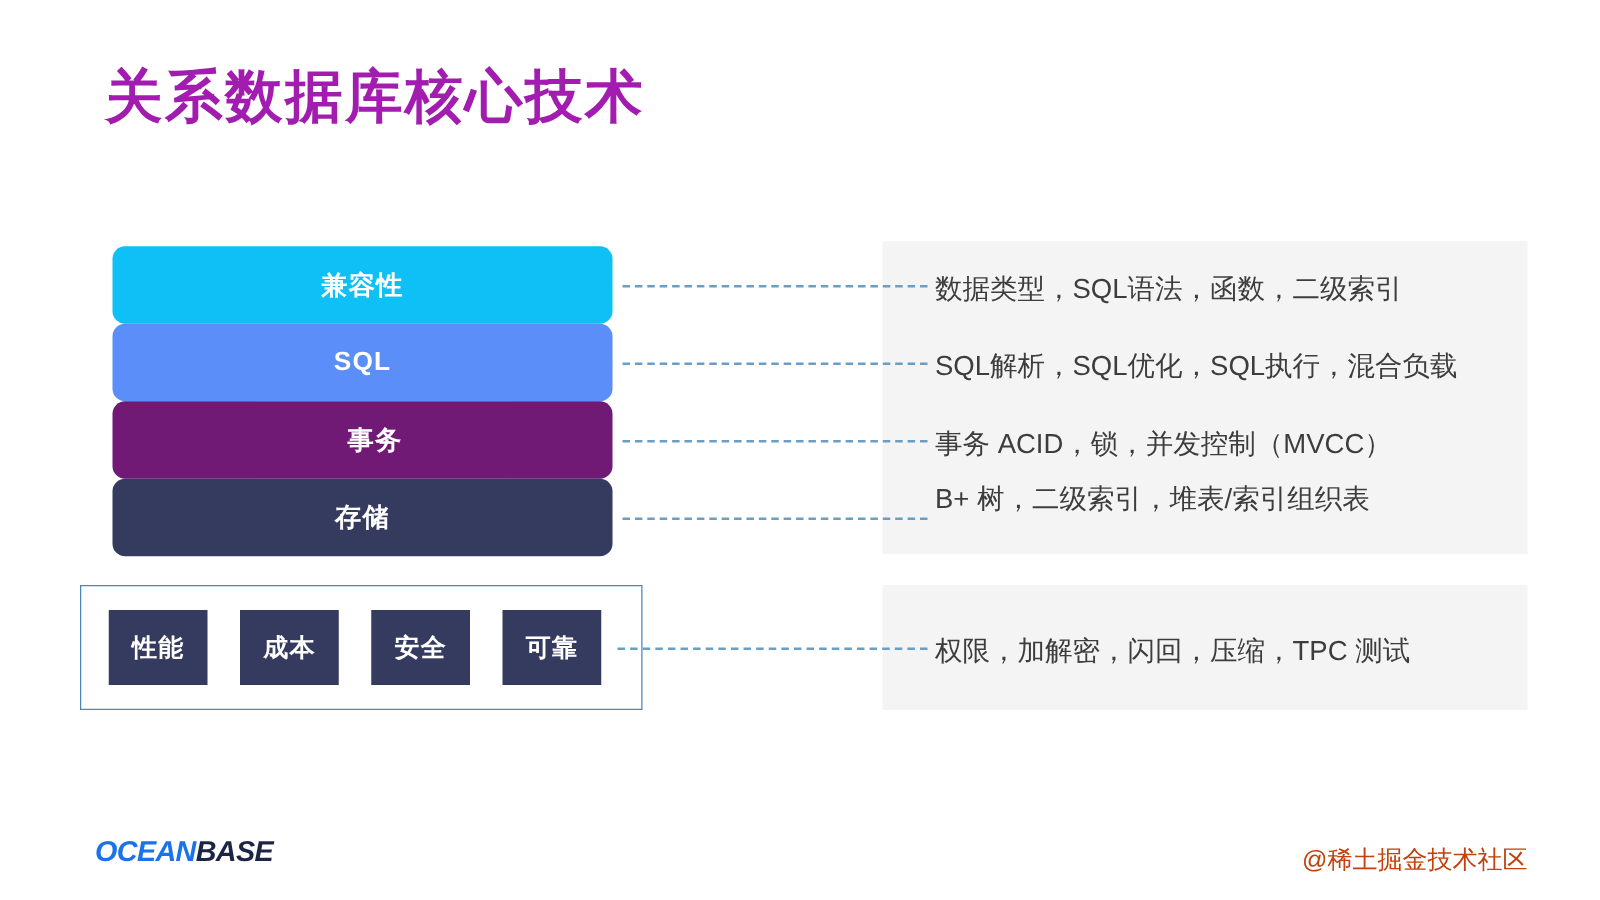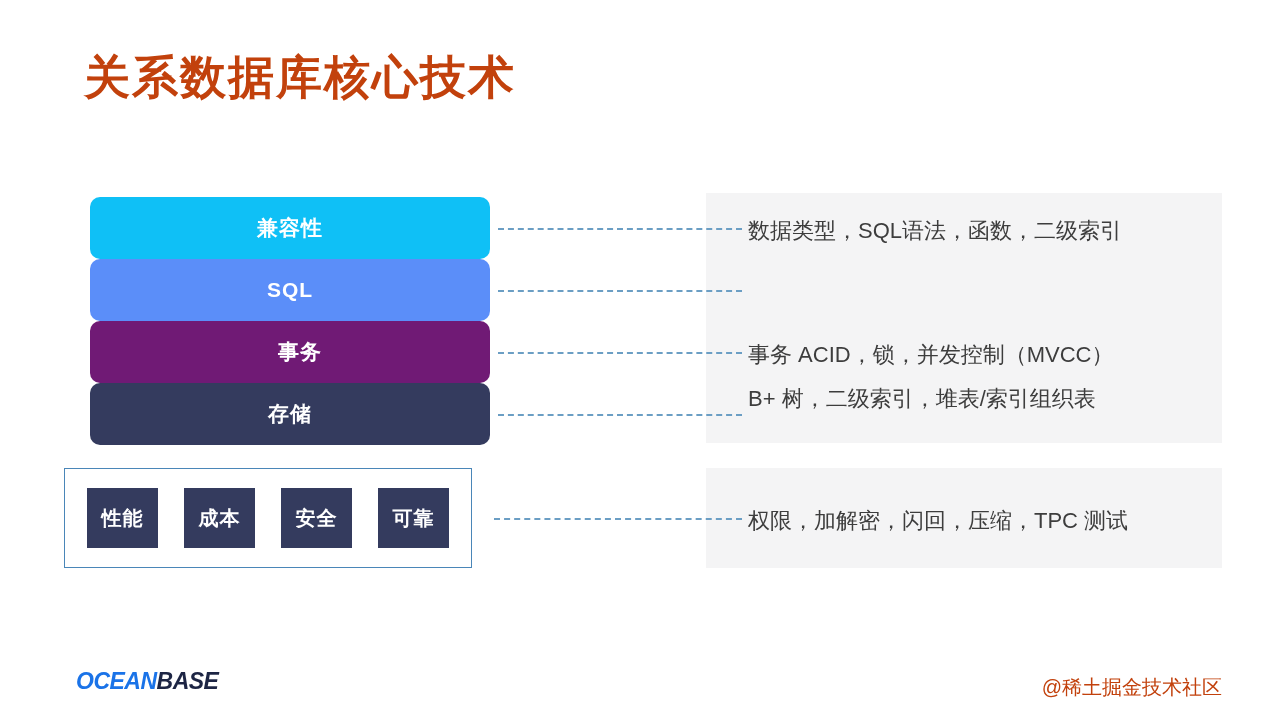--- a/index.html
+++ b/index.html
@@ -19,21 +19,21 @@
     background: #ffffff;
   }
 
   
   .slide-title {
     position: absolute;
     left: 84px;
     top: 50px;
     font-size: 46px;
     font-weight: bold;
-    color: #c2410c;
+    color: #a21caf;
     letter-spacing: 2px;
     line-height: 1.2;
     white-space: nowrap;
   }
 
   
   .stack {
     position: absolute;
     left: 90px;
     top: 197px;
@@ -52,21 +52,21 @@
     font-weight: bold;
     letter-spacing: 1px;
     border-radius: 10px;
   }
 
   
   .attr-box {
     position: absolute;
     left: 64px;
     top: 468px;
-    width: 408px;
+    width: 450px;
     height: 100px;
     border: 1.5px solid #4a86b8;
     background: #ffffff;
     display: flex;
     align-items: center;
     padding: 0 22px;
     gap: 26px;
   }
   .attr-chip {
     width: 79px;
@@ -170,20 +170,21 @@
     </div>
   </div>
 
   <div class="connector" style="left: 498px; top: 228px; width: 244px; border-top-color: rgb(107, 158, 196);"></div>
   <div class="connector" style="left: 498px; top: 290px; width: 244px; border-top-color: rgb(107, 158, 196);"></div>
   <div class="connector" style="left: 498px; top: 352px; width: 244px; border-top-color: rgb(107, 158, 196);"></div>
   <div class="connector" style="left: 498px; top: 414px; width: 244px; border-top-color: rgb(107, 158, 196);"></div>
   <div class="connector" style="left: 494px; top: 518px; width: 248px; border-top-color: rgb(107, 158, 196);"></div>
 
   <div class="desc-line" style="top:220px;">数据类型，SQL语法，函数，二级索引</div>
+  <div class="desc-line" style="top:282px;">SQL解析，SQL优化，SQL执行，混合负载</div>
   <div class="desc-line" style="top:344px;">事务 ACID，锁，并发控制（MVCC）</div>
   <div class="desc-line" style="top:388px;">B+ 树，二级索引，堆表/索引组织表</div>
   <div class="desc-line" style="top:510px;">权限，加解密，闪回，压缩，TPC 测试</div>
 
   <div class="logo">
     <span class="ocean">OCEAN</span><span class="base">BASE</span>
   </div>
 
   <div class="watermark">@稀土掘金技术社区</div>
 

